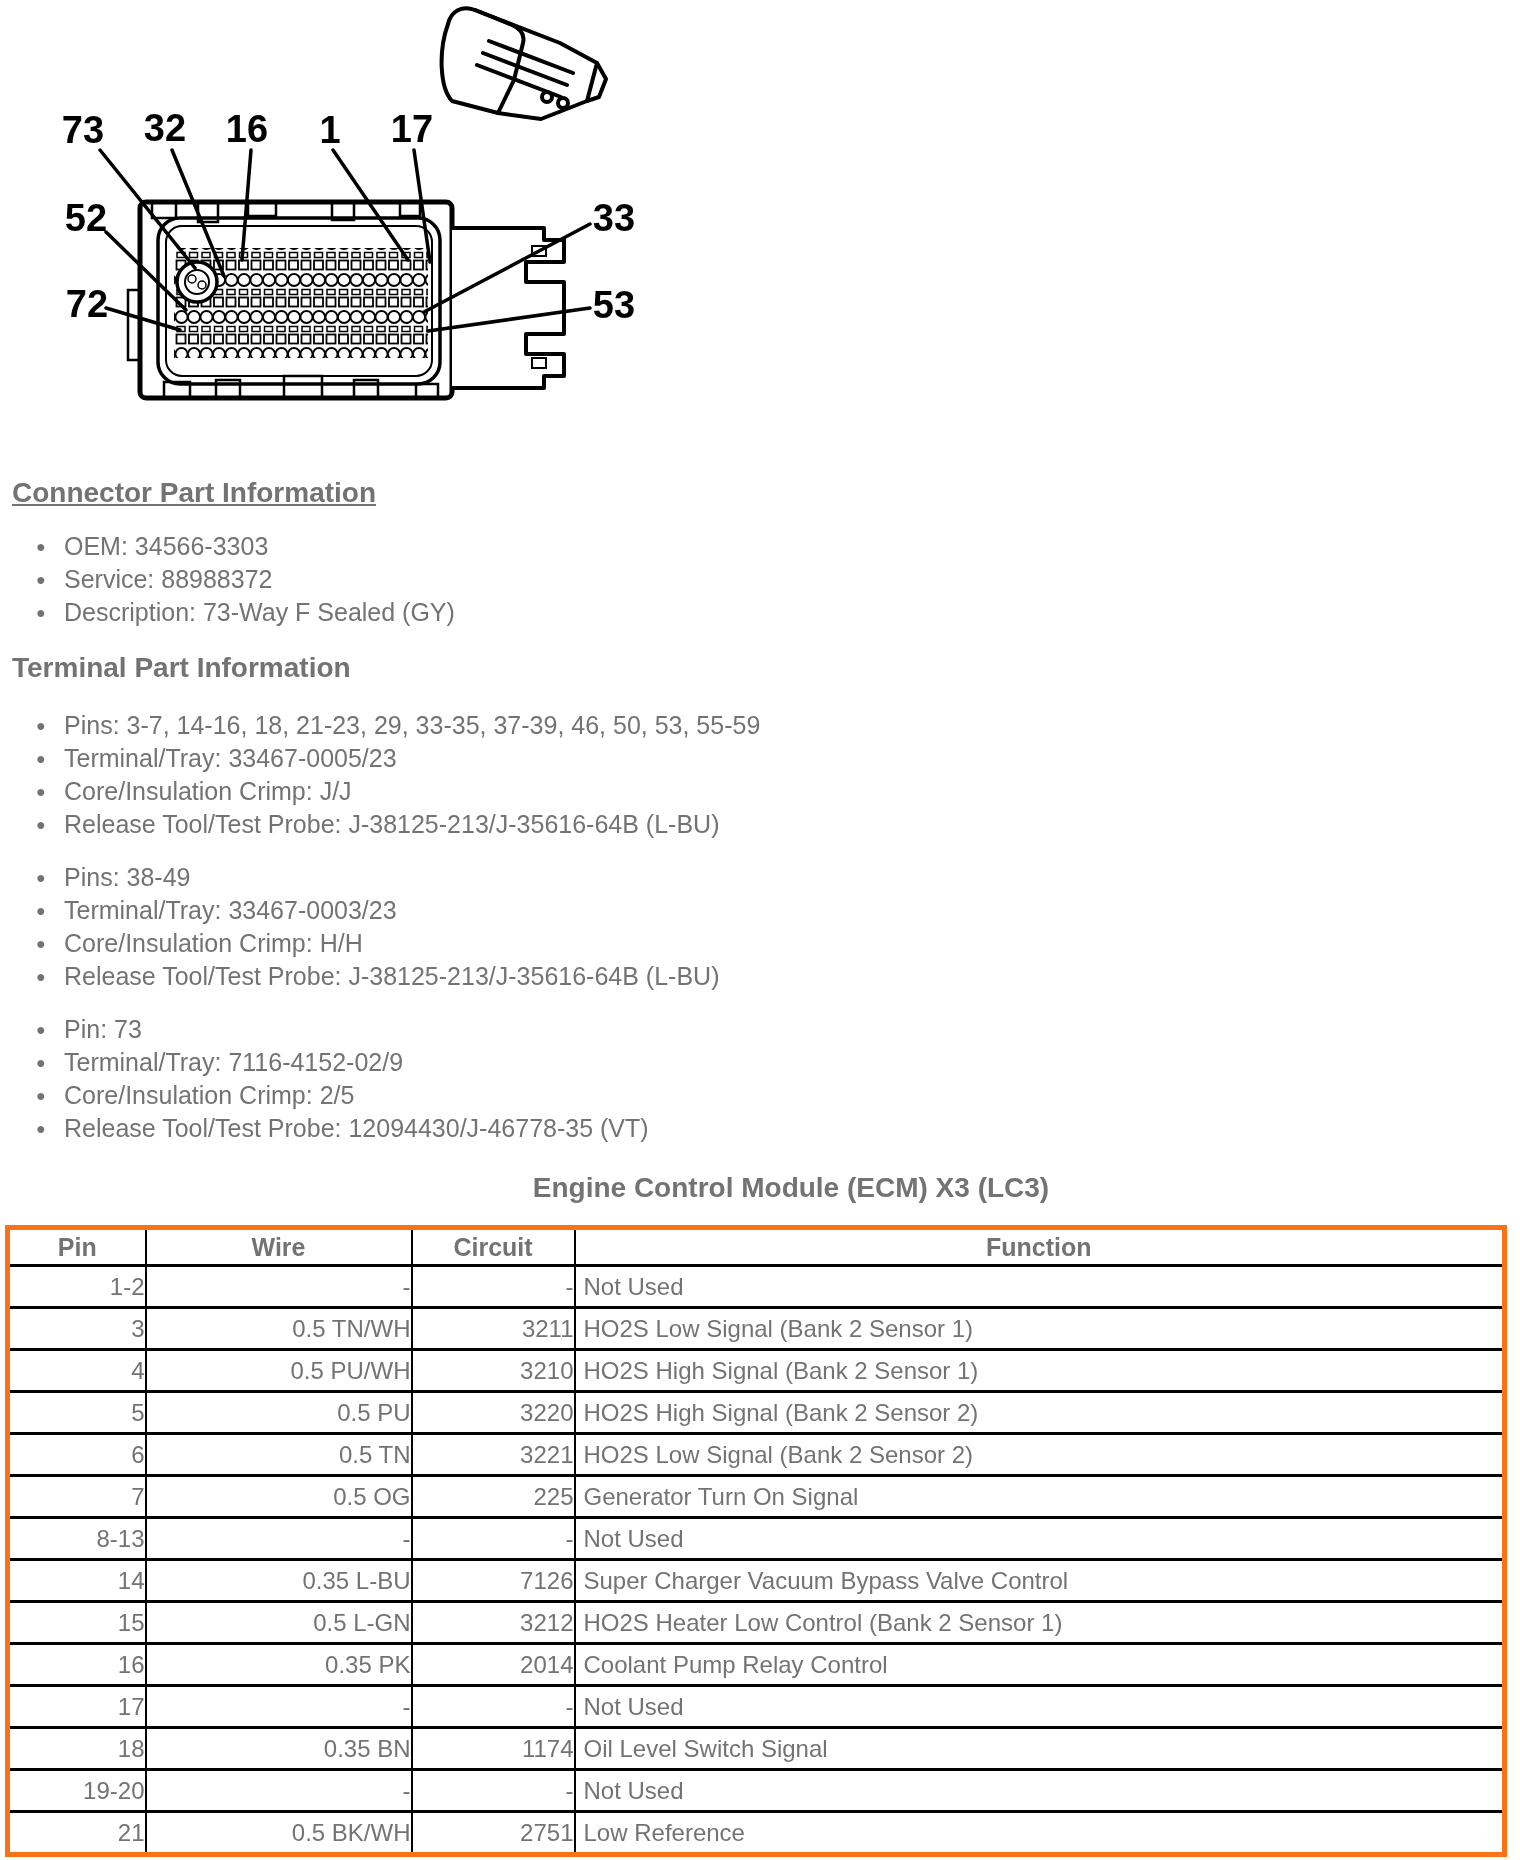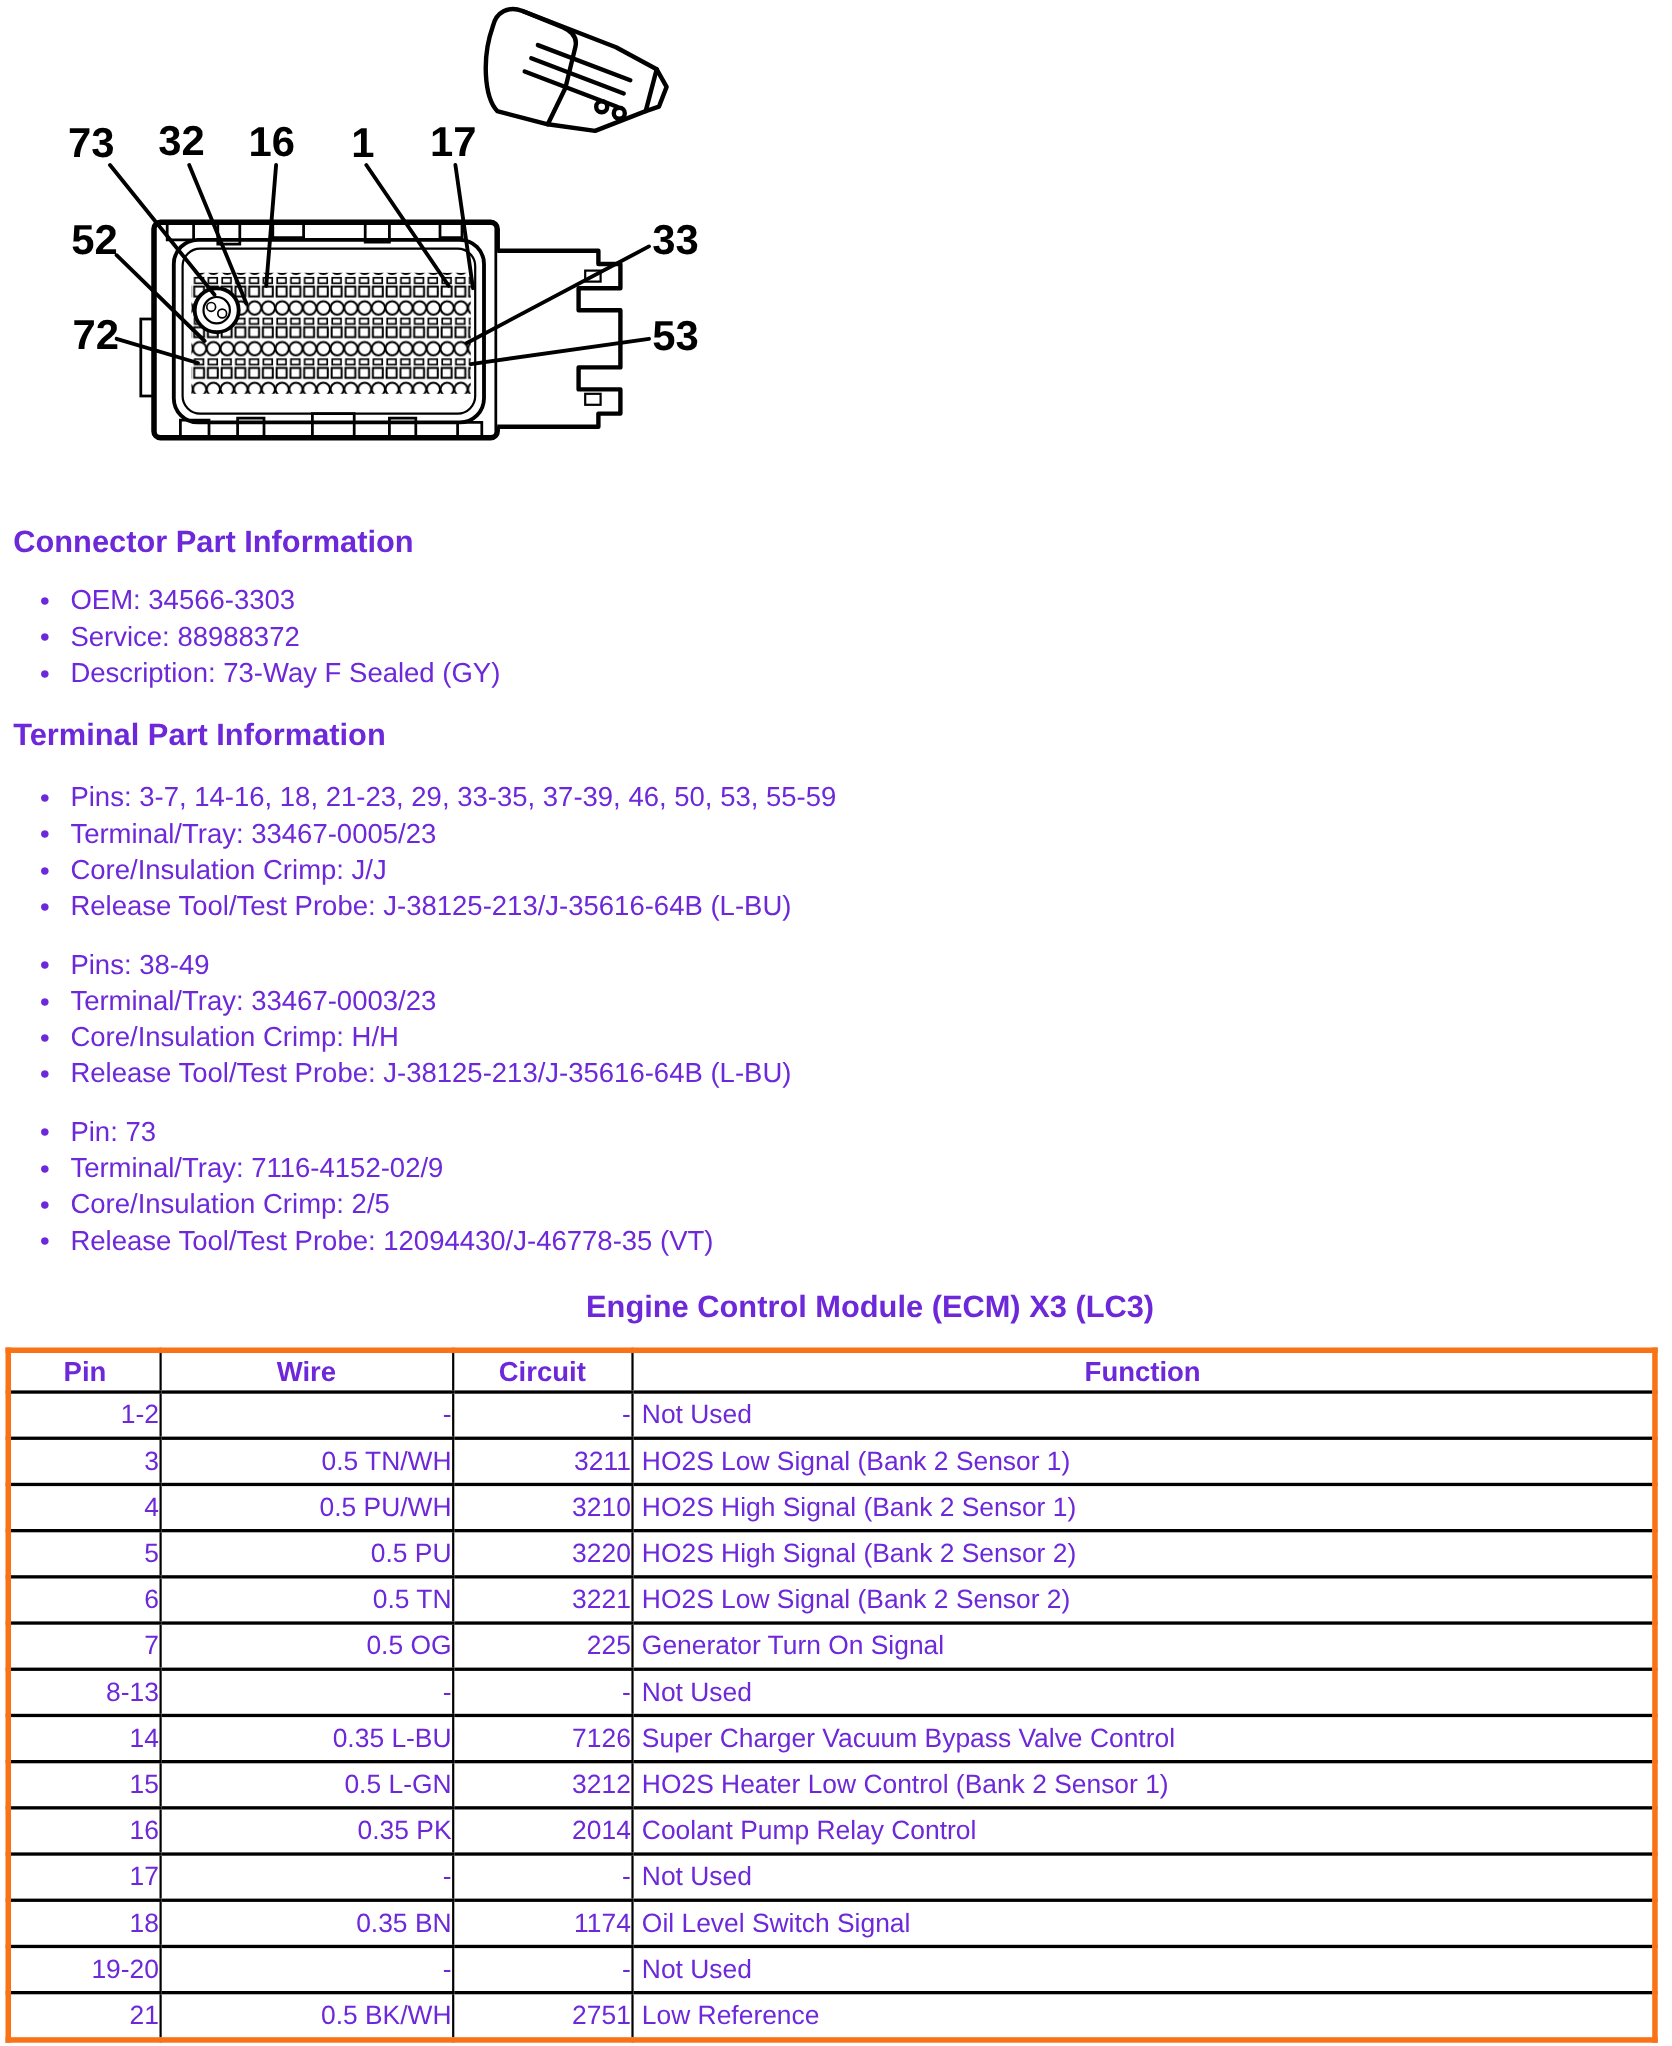--- a/index.html
+++ b/index.html
@@ -1,26 +1,26 @@
 <!DOCTYPE html>
 <html><head>
 <meta charset="utf-8">
 <style>
   html,body{margin:0;padding:0;background:#ffffff;}
   .page{
     position:relative;width:1520px;height:1860px;background:#ffffff;
-    font-family:"Liberation Sans",sans-serif;color:#6d28d9;overflow:hidden;
+    font-family:"Liberation Sans",sans-serif;color:#737373;overflow:hidden;
   }
   
   .diagram{position:absolute;left:0;top:0;}
   .callout-label{font-family:"Liberation Sans",sans-serif;font-weight:bold;font-size:38px;fill:#000;}
   
   .info{position:absolute;left:12px;top:478px;width:1200px;}
   .info h2{margin:0;font-size:28px;font-weight:bold;line-height:30px;}
-  .info h2.h-connector{margin-bottom:22px;}
+  .info h2.h-connector{margin-bottom:22px;text-decoration:underline;}
   .info h2.h-terminal{margin-top:24px;margin-bottom:26px;}
   ul.bullets{list-style:none;margin:0;padding:0;}
   ul.bullets.grp{margin-bottom:20px;}
   ul.bullets li{
     position:relative;font-size:25px;line-height:33px;padding-left:52px;
   }
   ul.bullets li::before{
     content:"●";position:absolute;left:24px;top:0;font-size:16px;line-height:33px;
   }
   

